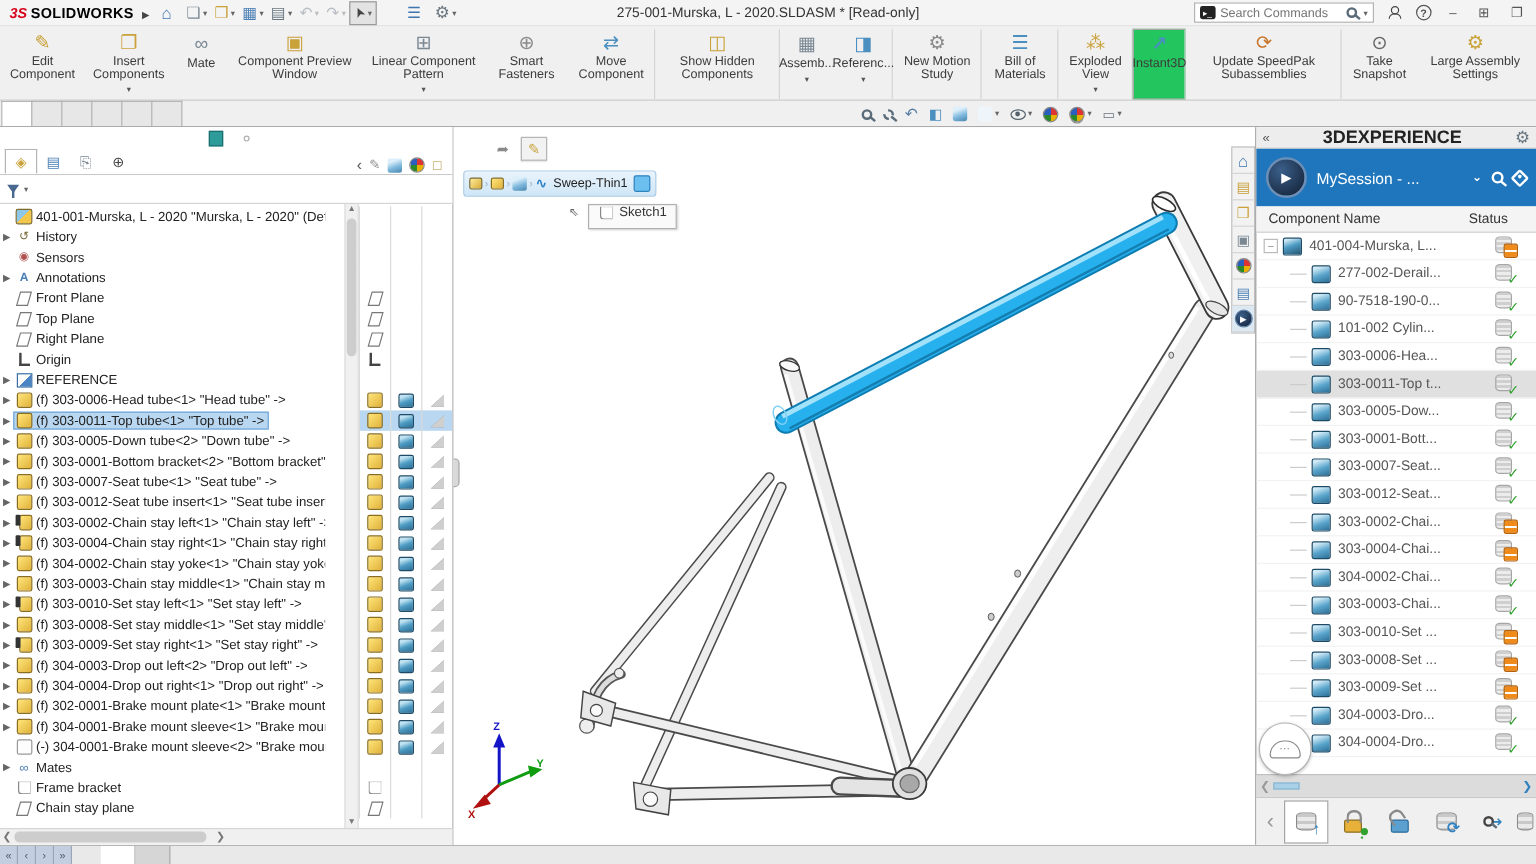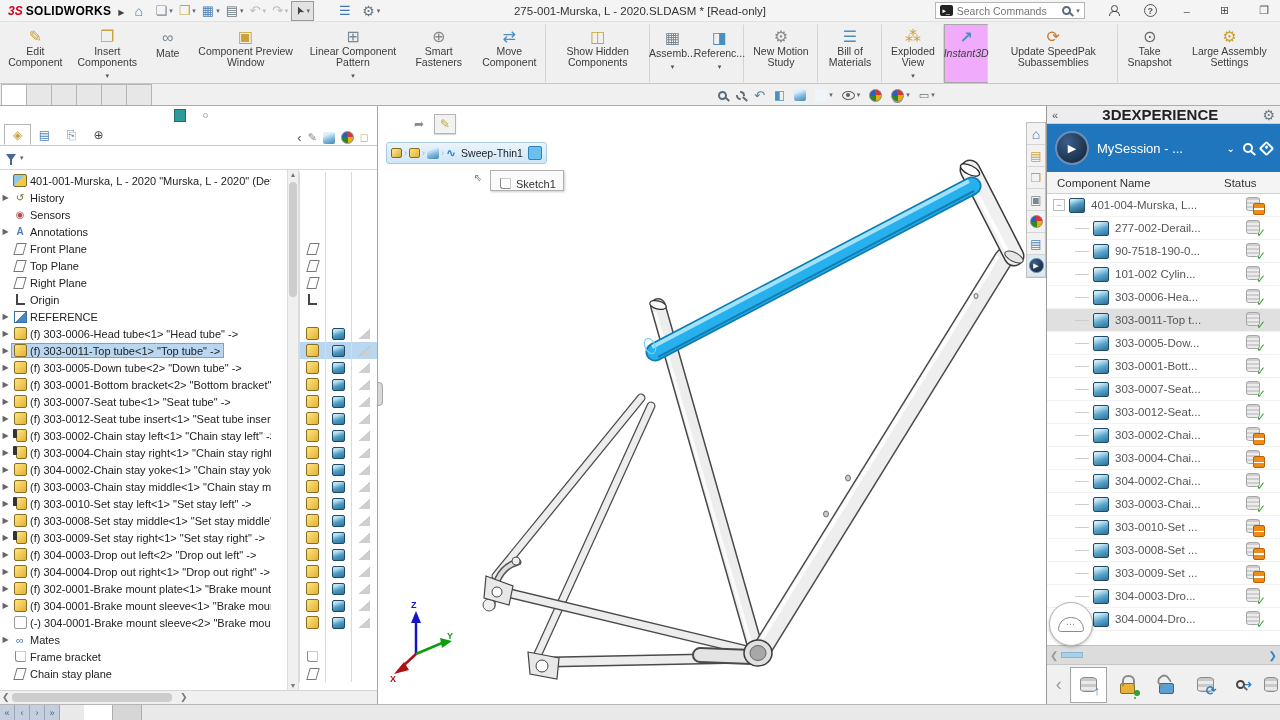--- a/index.html
+++ b/index.html
@@ -36,41 +36,41 @@
   .gi-new::before{content:"❏"; color:#7a8894;}
   .gi-open::before{content:"❒"; color:#c9a23a;}
   .gi-save::before{content:"▦"; color:#4a7fb5;}
   .gi-print::before{content:"▤"; color:#67757f;}
   .gi-undo::before{content:"↶";}
   .gi-redo::before{content:"↷";}
   .gi-select-cursor::before{content:"➤"; display:inline-block; transform:rotate(-115deg); color:#444; font-size:11px;}
   .gi-task-list::before{content:"☰"; color:#3f76b0;}
   .gi-options-gear::before{content:"⚙"; color:#67757f; font-size:14px;}
   #doc-title { position:absolute; left:0; right:0; text-align:center; font-size:11.5px; color:#333; pointer-events:none; }
-  .tb-right { margin-left:auto; display:flex; align-items:center; gap:24px; padding-right:8px; z-index:2; }
+  .tb-right { margin-left:auto; display:flex; align-items:center; gap:12px; padding-right:8px; z-index:2; }
   .searchbox { width:150px; height:17px; border:1px solid #b5b5b5; background:#fff;
     display:flex; align-items:center; gap:4px; padding:0 4px; }
   .console-ic { width:13px; height:11px; background:#222; border-radius:2px; color:#fff;
     font-size:7px; display:flex; align-items:center; justify-content:center; }
   .searchbox input { border:none; outline:none; flex:1; font-size:10.5px; color:#888; width:60px;
     font-family:inherit; background:transparent; }
   .person { width:11px; height:11px; position:relative; }
   .person::before{content:""; position:absolute; width:5px; height:5px; border:1.5px solid #444; border-radius:50%; left:2px; top:0;}
   .person::after{content:""; position:absolute; width:9px; height:4px; border:1.5px solid #444; border-bottom:none; border-radius:5px 5px 0 0; left:0; bottom:0;}
   .helpq { width:13px; height:13px; border:1.5px solid #555; border-radius:50%; font-size:9px;
     display:flex; align-items:center; justify-content:center; color:#555; font-weight:bold; }
   .winbtn { font-size:11px; color:#555; padding:0 3px; }
 
   
   #ribbon { height:62px; background:#f0f0f0; border-bottom:1px solid #c6c6c6;
     display:flex; align-items:stretch; padding:2px 2px 0 2px; overflow:hidden; }
   .rb { display:flex; flex-direction:column; align-items:center; justify-content:flex-start;
     padding:3px 4px 1px; min-width:44px; text-align:center; color:#3c3c3c; font-size:10.5px;
     line-height:11.5px; position:relative; border:1px solid transparent; }
-  .rb.f-active { background:#f0abfc; border-color:#a8a8a8;font-style:italic; }
+  .rb.f-active { background:#22c55e; border-color:#a8a8a8; }
   .rb.f-sep { border-right:1px solid #d4d4d4; border-radius:0; }
   .rb .ric { height:20px; font-size:16px; display:flex; align-items:center; }
   .rb .rdrop { font-size:7px; color:#555; margin-top:1px; }
   .gi-edit-component::before{content:"✎"; color:#c9a23a;}
   .gi-insert-components::before{content:"❐"; color:#c9a23a;}
   .gi-mate::before{content:"∞"; color:#7a8894;}
   .gi-component-preview::before{content:"▣"; color:#c9a23a;}
   .gi-linear-pattern::before{content:"⊞"; color:#7a8894;}
   .gi-smart-fasteners::before{content:"⊕"; color:#8a8a8a;}
   .gi-move-component::before{content:"⇄"; color:#4a8fc0;}
@@ -177,21 +177,21 @@
   .vp-btn.raised { border:1px solid #b5b5b5; background:#f2f2f2; box-shadow:0 1px 1px rgba(0,0,0,.15); color:#c9a23a; }
   .breadcrumb { position:absolute; left:8px; top:36px; height:22px; display:flex; align-items:center;
     background:linear-gradient(#eaf4fc,#cfe6f7); border:1px solid #a8cbe5; border-radius:3px; padding:0 4px; gap:2px; }
   .bc-sep { color:#9ab4c8; font-size:9px; }
   .bc-ic { font-size:10px; display:flex; align-items:center; }
   .bc-part-mini { width:11px; height:10px; background:linear-gradient(135deg,#ffe57a,#e0b23a); border:1px solid #8a6d1f; border-radius:2px; }
   .bc-asm-mini { width:11px; height:10px; border:1px solid #7c6a2a; border-radius:2px; background:linear-gradient(135deg,#ffeb9a,#d8ac36); }
   .bc-swoosh { color:#2b7fc2; font-weight:bold; font-size:12px; }
   .bc-label { font-size:10.5px; color:#222; padding:0 3px; }
   .bc-chip { width:14px; height:14px; background:#6cc0f0; border:1px solid #2d83bd; border-radius:2px; }
-  .sketch-pop { position:absolute; left:112px; top:64px; height:21px; display:flex; align-items:flex-end; gap:4px;
+  .sketch-pop { position:absolute; left:112px; top:64px; height:21px; display:flex; align-items:flex-start; gap:4px;
     background:#fafafa; border:1px solid #b0b0b0; box-shadow:1px 1px 2px rgba(0,0,0,.2); padding:0 7px; }
   .sketch-cursor { position:absolute; left:96px; top:66px; color:#666; font-size:10px; }
   .vp-splitter { position:absolute; left:-3px; top:276px; width:8px; height:24px; background:#d9d9d9;
     border:1px solid #a5a5a5; border-radius:0 4px 4px 0; }
   .taskpane { position:absolute; right:0; top:16px; width:20px; background:#f2f2f2;
     border:1px solid #c0c0c0; display:flex; flex-direction:column; }
   .tp-btn { height:22px; display:flex; align-items:center; justify-content:center; border-bottom:1px solid #d5d5d5; font-size:12px; }
   .gi-design-library::before{content:"▤"; color:#c9a23a;}
   .gi-file-explorer::before{content:"❒"; color:#c9a23a;}
   .gi-view-palette::before{content:"▣"; color:#7a8894;}

